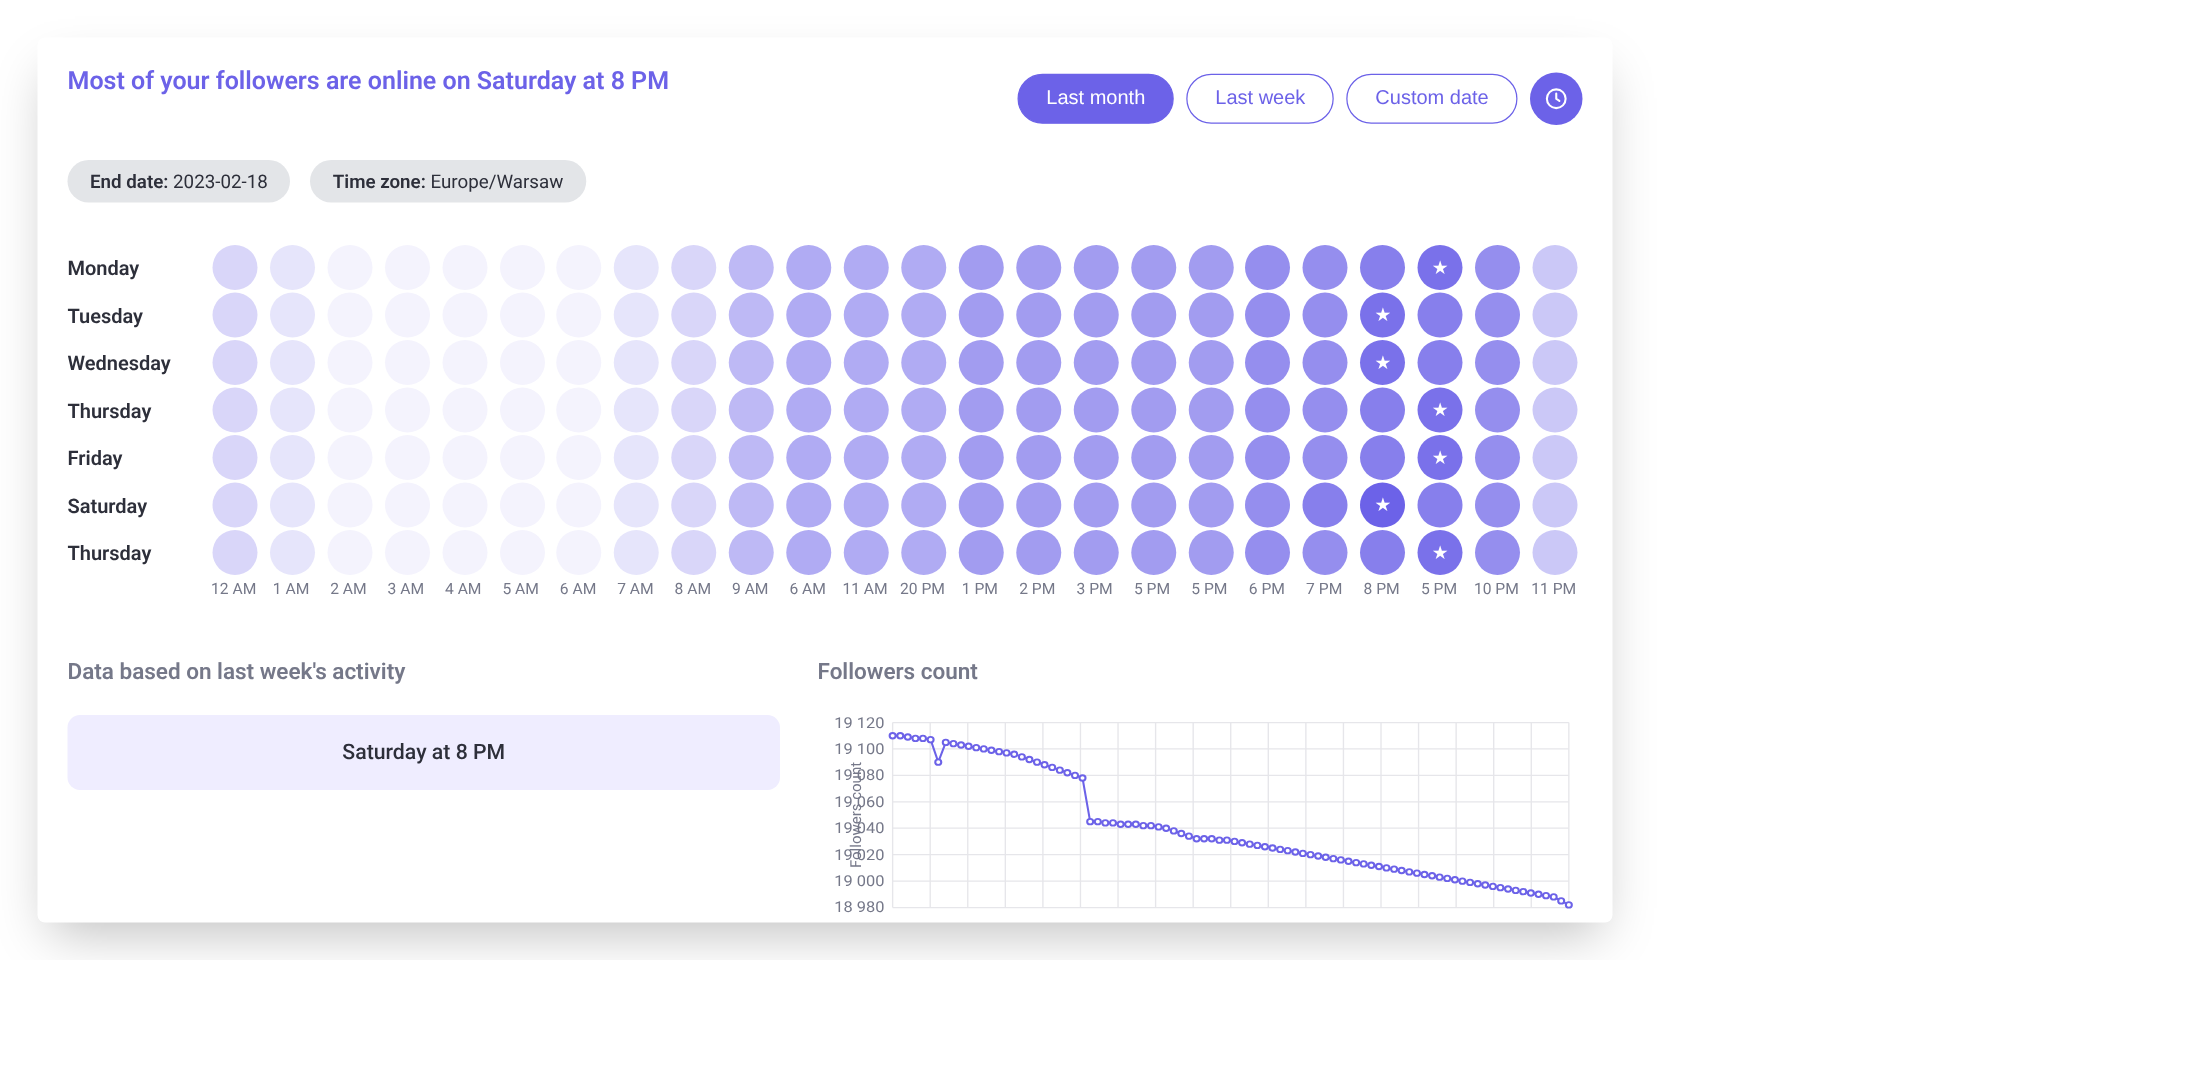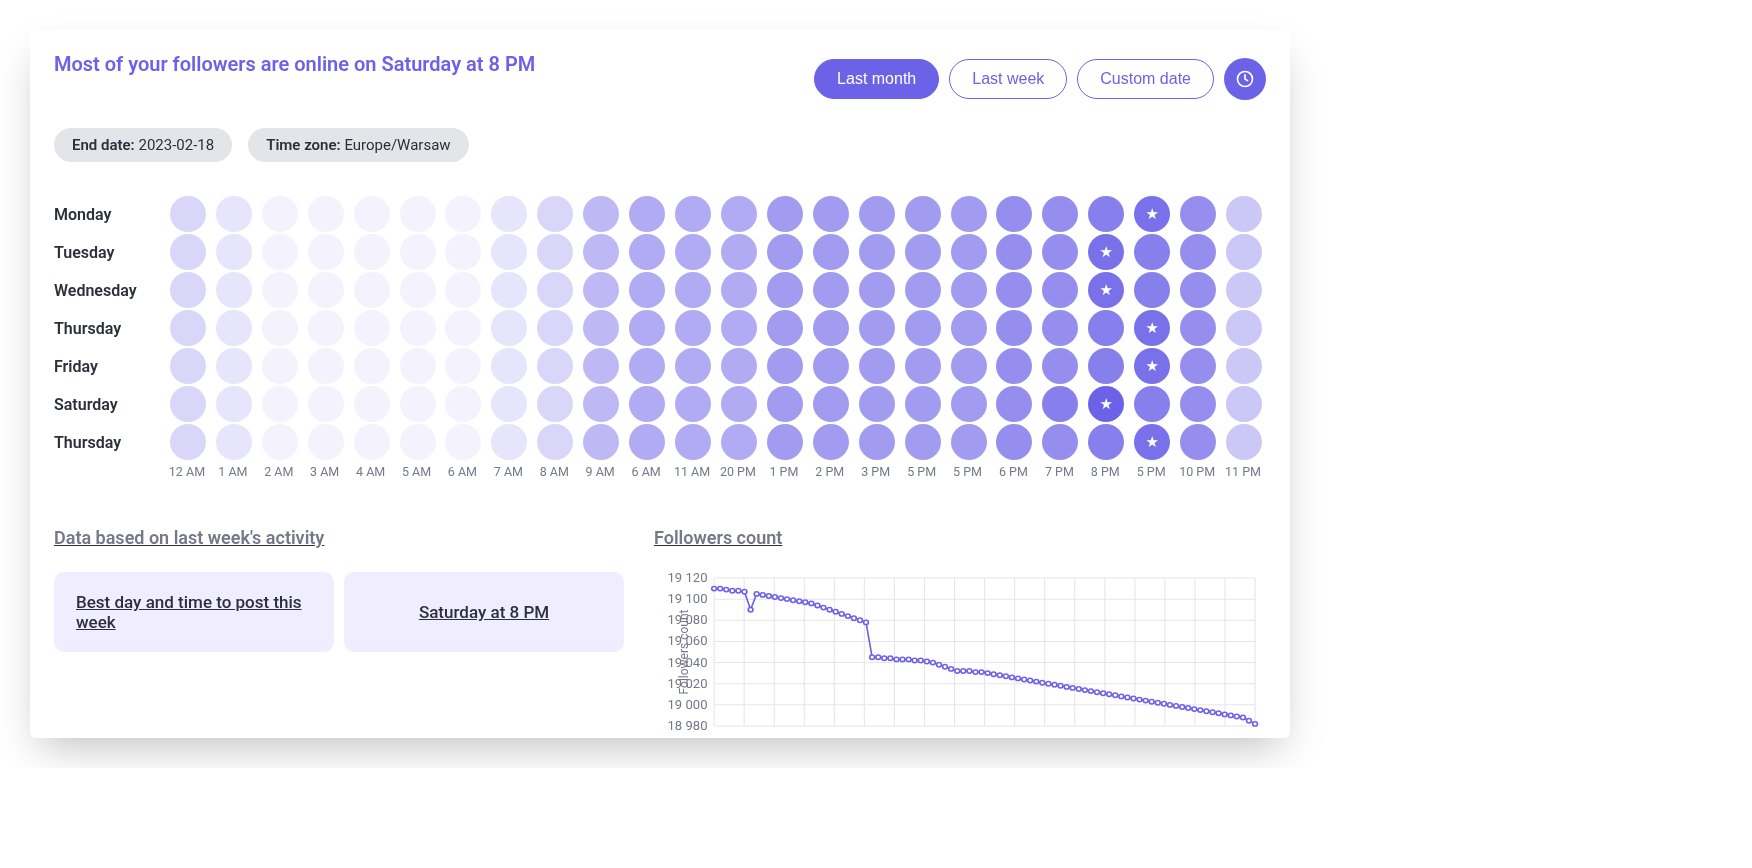--- a/index.html
+++ b/index.html
@@ -115,21 +115,20 @@
     color: var(--muted);
     text-align: center;
     justify-self: center;
     width: 44px;
   }
   .bottom {
     display: flex;
     gap: 30px;
     padding: 40px 24px 6px 24px;
     align-items: flex-start;
-    text-decoration: underline;
   }
   .left-block { flex: 0 0 570px; }
   .section-title {
     font-size: 18px;
     font-weight: 600;
     color: var(--muted);
     margin-bottom: 24px;
   }
   .info-row {
     display: flex;
@@ -426,21 +425,20 @@
         <div class="hm-hour">5 PM</div>
         <div class="hm-hour">10 PM</div>
         <div class="hm-hour">11 PM</div>
       </div>
     </div>
 
   <div class="bottom">
     <div class="left-block">
       <div class="section-title">Data based on last week's activity</div>
       <div class="info-row">
-        <div class="info-cell light">Best day and time to post this week</div>
         <div class="info-cell light center">Saturday at 8 PM</div>
       </div>
     </div>
     <div class="right-block">
       <div class="section-title">Followers count</div>
       <div class="chart-wrap">
         <div class="ylabel">Followers count</div>
         <svg class="chart" id="chart-svg" viewBox="0 0 560 160" preserveAspectRatio="none">
             <g class="grid">
               <line x1="55" y1="154" x2="550" y2="154"></line>

